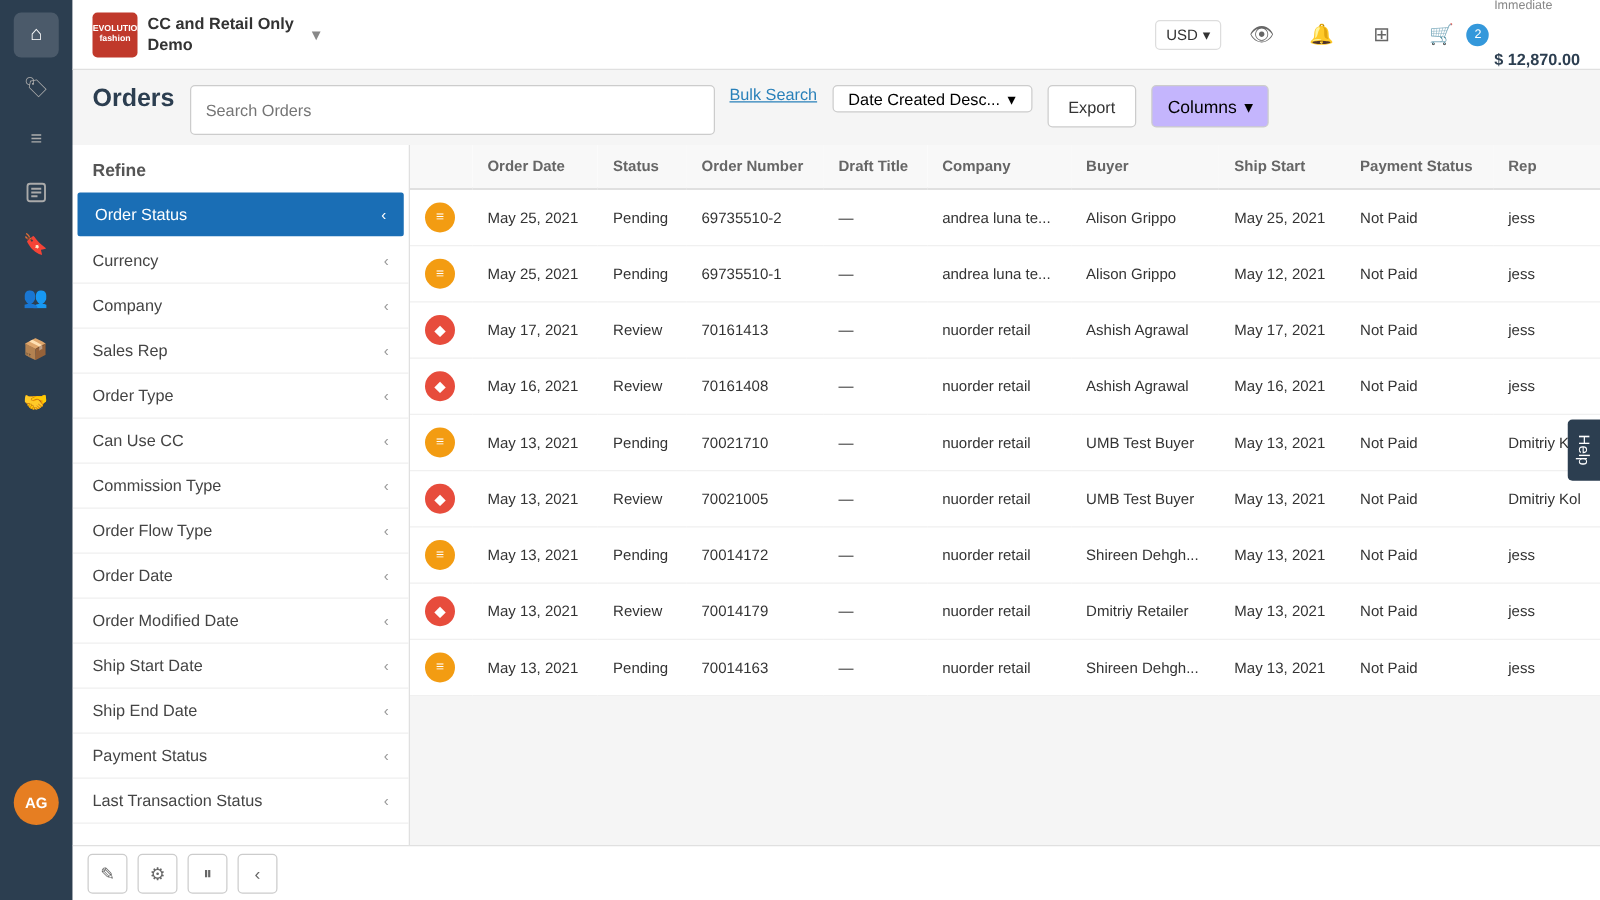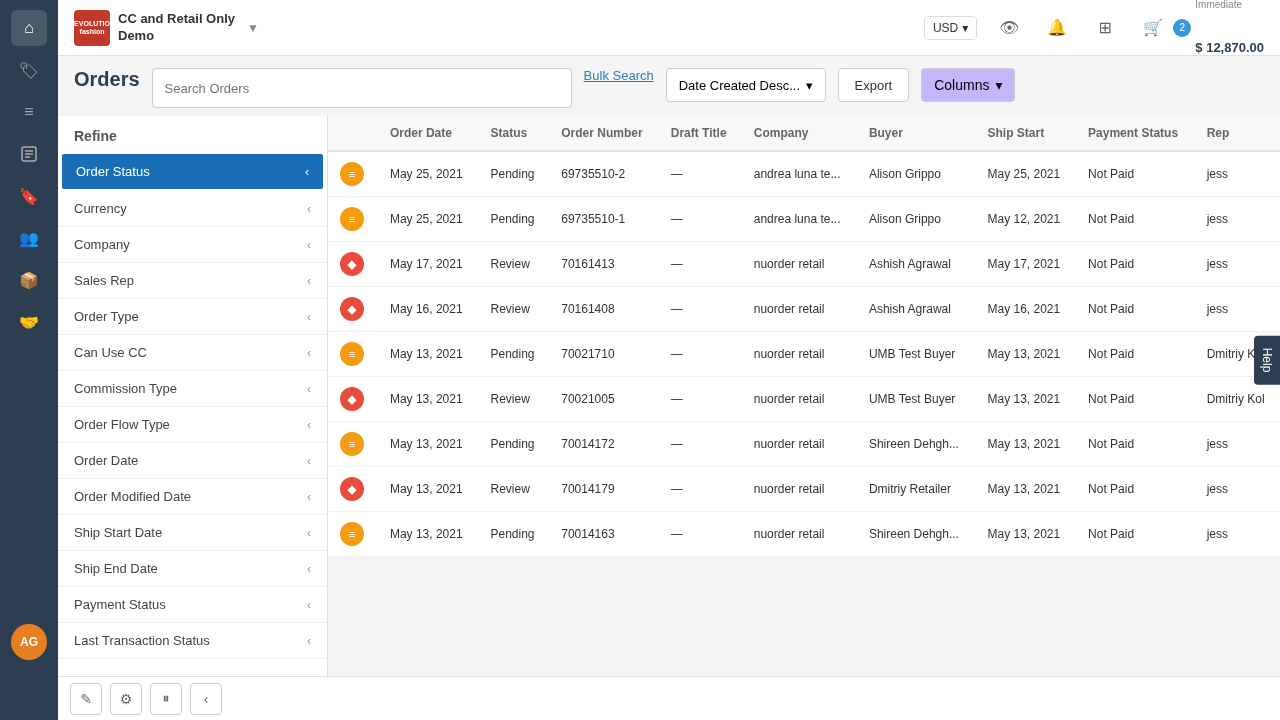--- a/index.html
+++ b/index.html
@@ -30,21 +30,21 @@
     .cart-badge { background: #3498db; color: #fff; border-radius: 50%; width: 18px; height: 18px; font-size: 10px; display: flex; align-items: center; justify-content: center; }
     .cart-amount { font-size: 13px; font-weight: 600; color: #2c3e50; }
     .immediate-label { font-size: 10px; color: #888; }
 
     
     .page { flex: 1; display: flex; flex-direction: column; overflow: hidden; }
     .page-header { padding: 12px 16px 8px; display: flex; align-items: flex-start; gap: 12px; }
     .page-title { font-size: 20px; font-weight: 600; color: #2c3e50; }
     .search-box { flex: 1; max-width: 420px; height: 40px; border: 1px solid #ccc; border-radius: 4px; padding: 0 12px; font-size: 13px; background: #fff; color: #999; }
     .bulk-search-btn { color: #2980b9; font-size: 13px; cursor: pointer; text-decoration: underline; font-weight: 500; }
-    .sort-btn { height: 34px; border: 1px solid #ccc; border-radius: 4px; padding: 0 12px; background: #fff; display: flex; align-items: center; gap: 6px; cursor: pointer; font-size: 13px; }
+    .sort-btn { height: 22px; border: 1px solid #ccc; border-radius: 4px; padding: 0 12px; background: #fff; display: flex; align-items: center; gap: 6px; cursor: pointer; font-size: 13px; }
     .export-btn { height: 34px; border: 1px solid #ccc; border-radius: 4px; padding: 0 16px; background: #fff; cursor: pointer; font-size: 13px; color: #333; }
     .columns-btn { height: 34px; border: 1px solid #ccc; border-radius: 4px; padding: 0 12px; background: #c4b5fd; display: flex; align-items: center; gap: 6px; cursor: pointer; font-size: 14px; }
 
     
     .content-area { flex: 1; display: flex; overflow: hidden; }
 
     
     .refine-panel { width: 270px; background: #fff; border-right: 1px solid #e0e0e0; overflow-y: auto; flex-shrink: 0; }
     .refine-title { font-size: 14px; font-weight: 700; padding: 12px 16px 8px; color: #555; }
     .refine-item { display: flex; align-items: center; justify-content: space-between; padding: 10px 16px; border-bottom: 1px solid #f0f0f0; cursor: pointer; font-size: 13px; color: #444; }

